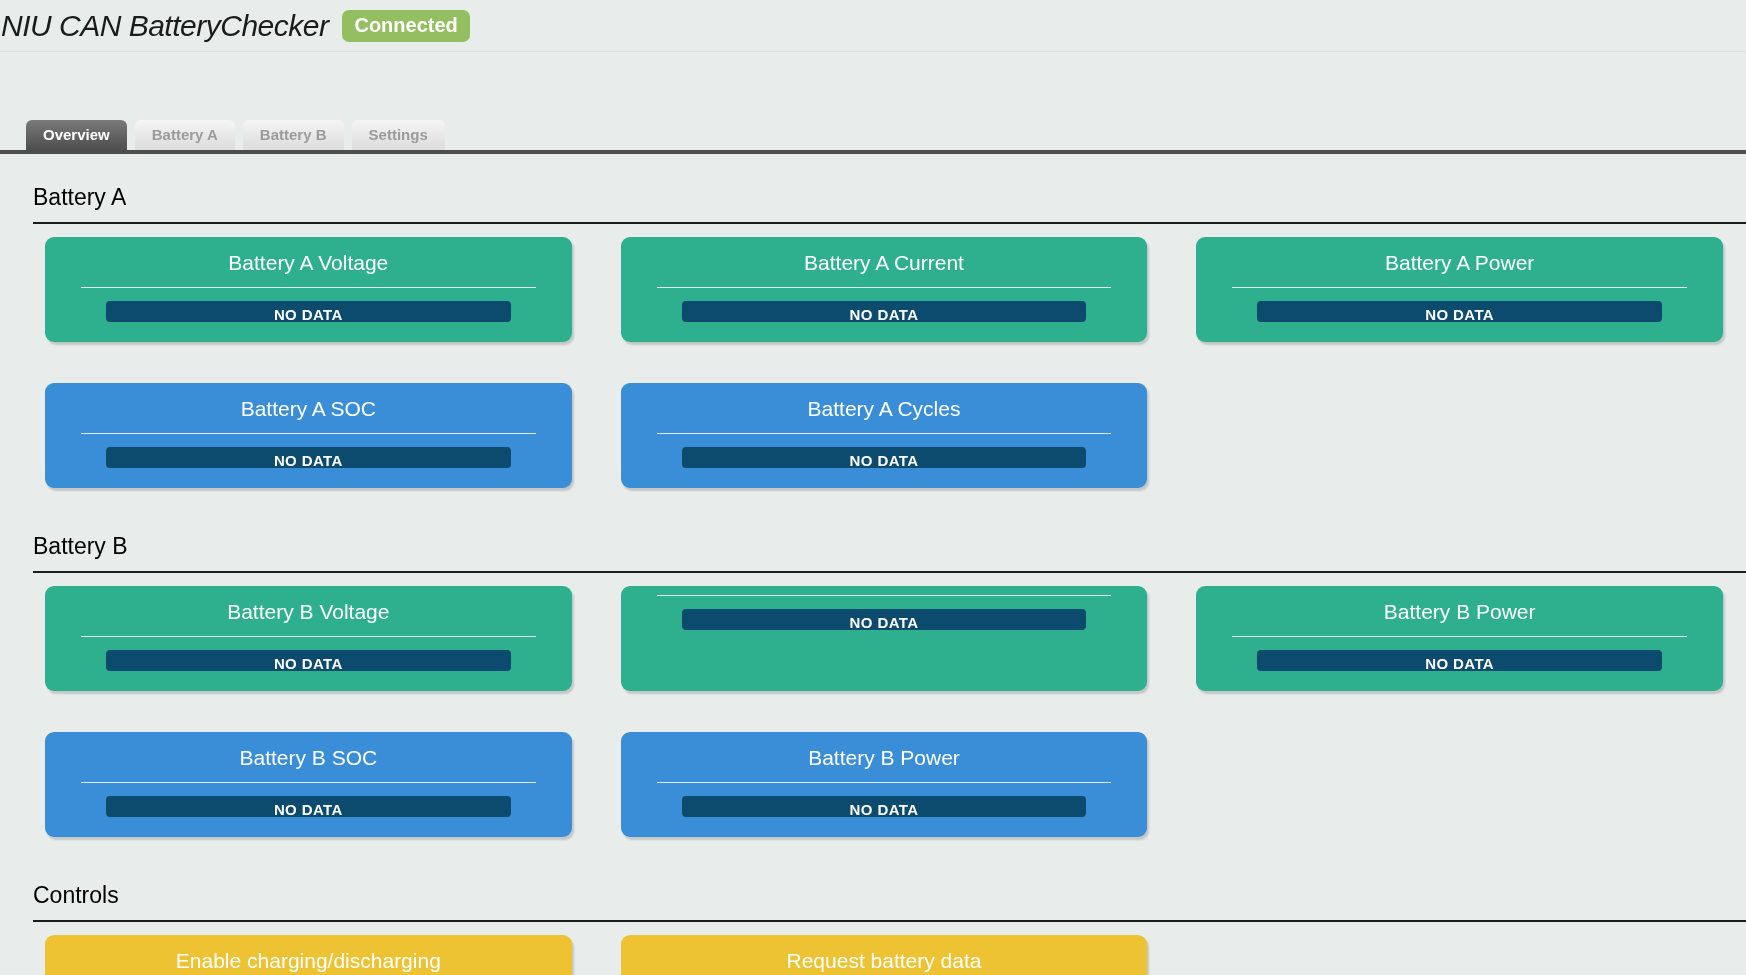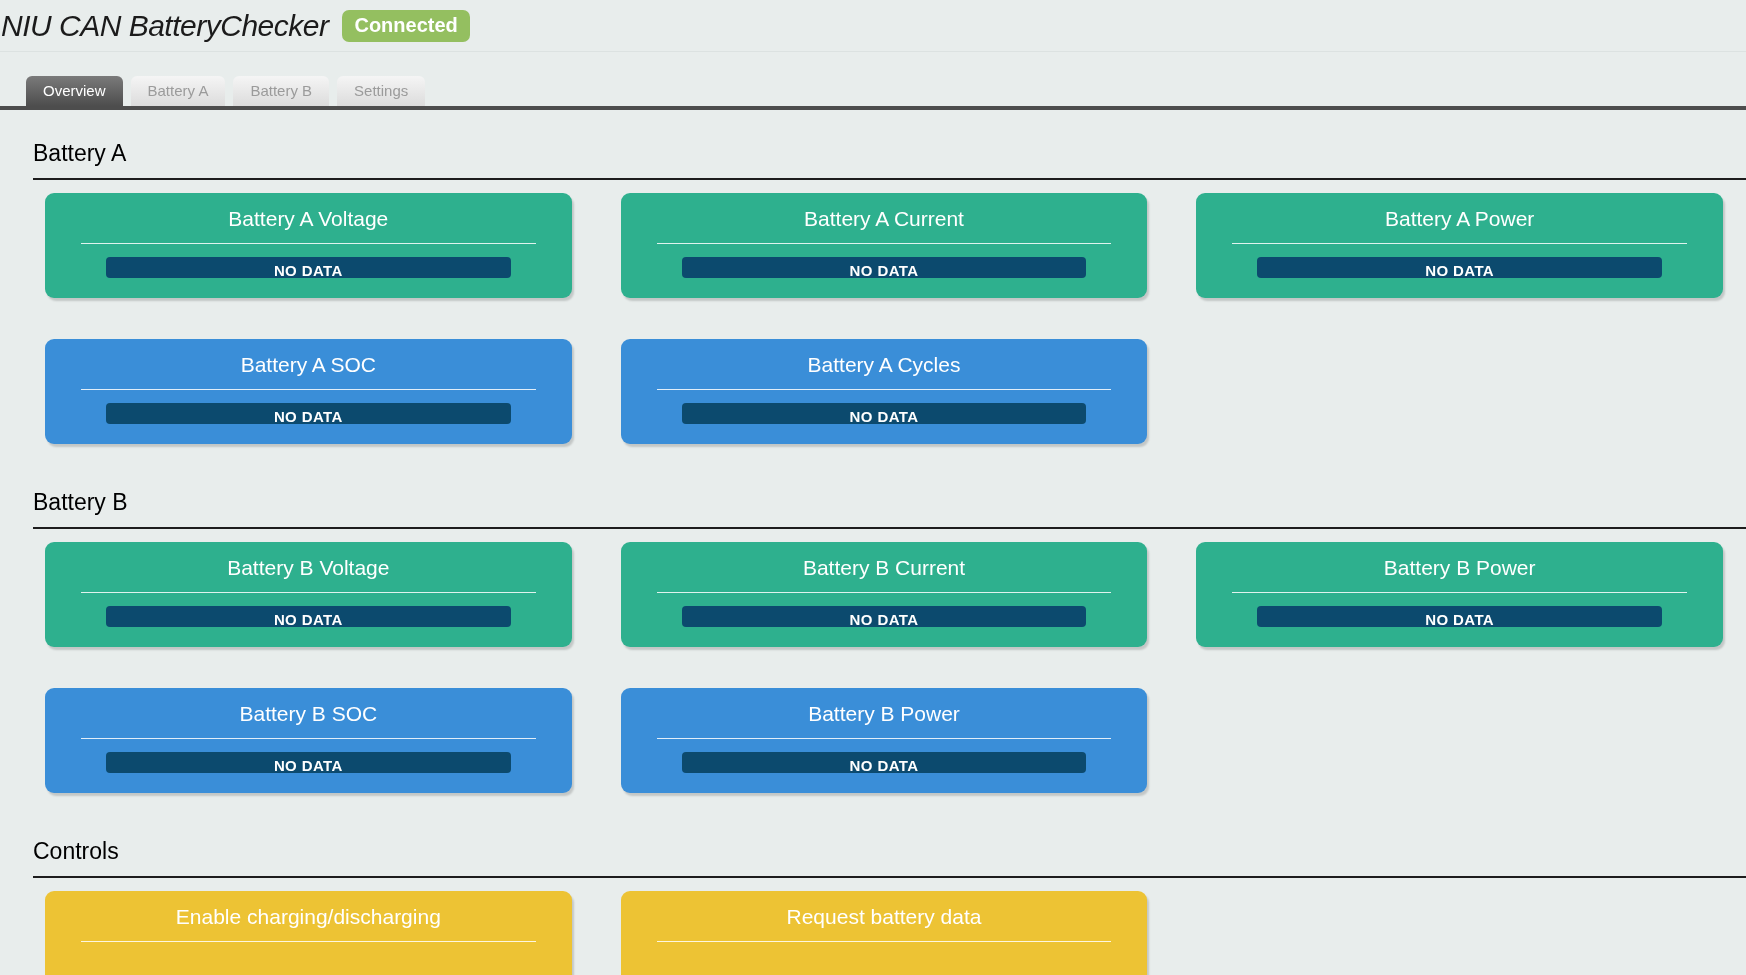--- a/index.html
+++ b/index.html
@@ -42,25 +42,26 @@
   
   .tab-bar {
     margin-top: 24px;
     padding-left: 26px;
     border-bottom: 4px solid #4d4d4d;
     display: flex;
     gap: 8px;
   }
   .tab {
     font-size: 15px;
-    font-weight: normal;
+    font-weight: bold;
     padding: 7px 17px 6px;
     border-radius: 6px 6px 0 0;
     cursor: pointer;
     line-height: 1.1;
+    margin-top: 44px;
   }
   .tab.active {
     background: linear-gradient(180deg, #7a7a7a, #4d4d4d);
     color: #ffffff;
   }
   .tab.inactive {
     background: linear-gradient(180deg, #f5f5f5, #dcdcdc);
     color: #9b9b9b;
   }
 
@@ -176,21 +177,20 @@
   <section>
     <h2 class="section-heading later">Battery B</h2>
     <div class="section-rule"></div>
     <div class="grid">
       <div class="card teal">
         <div class="card-title">Battery B Voltage</div>
         <div class="card-rule"></div>
         <div class="no-data">NO DATA</div>
       </div>
       <div class="card teal">
-        <div class="card-title">Battery B Current</div>
         <div class="card-rule"></div>
         <div class="no-data">NO DATA</div>
       </div>
       <div class="card teal">
         <div class="card-title">Battery B Power</div>
         <div class="card-rule"></div>
         <div class="no-data">NO DATA</div>
       </div>
       <div class="card blue">
         <div class="card-title">Battery B SOC</div>

